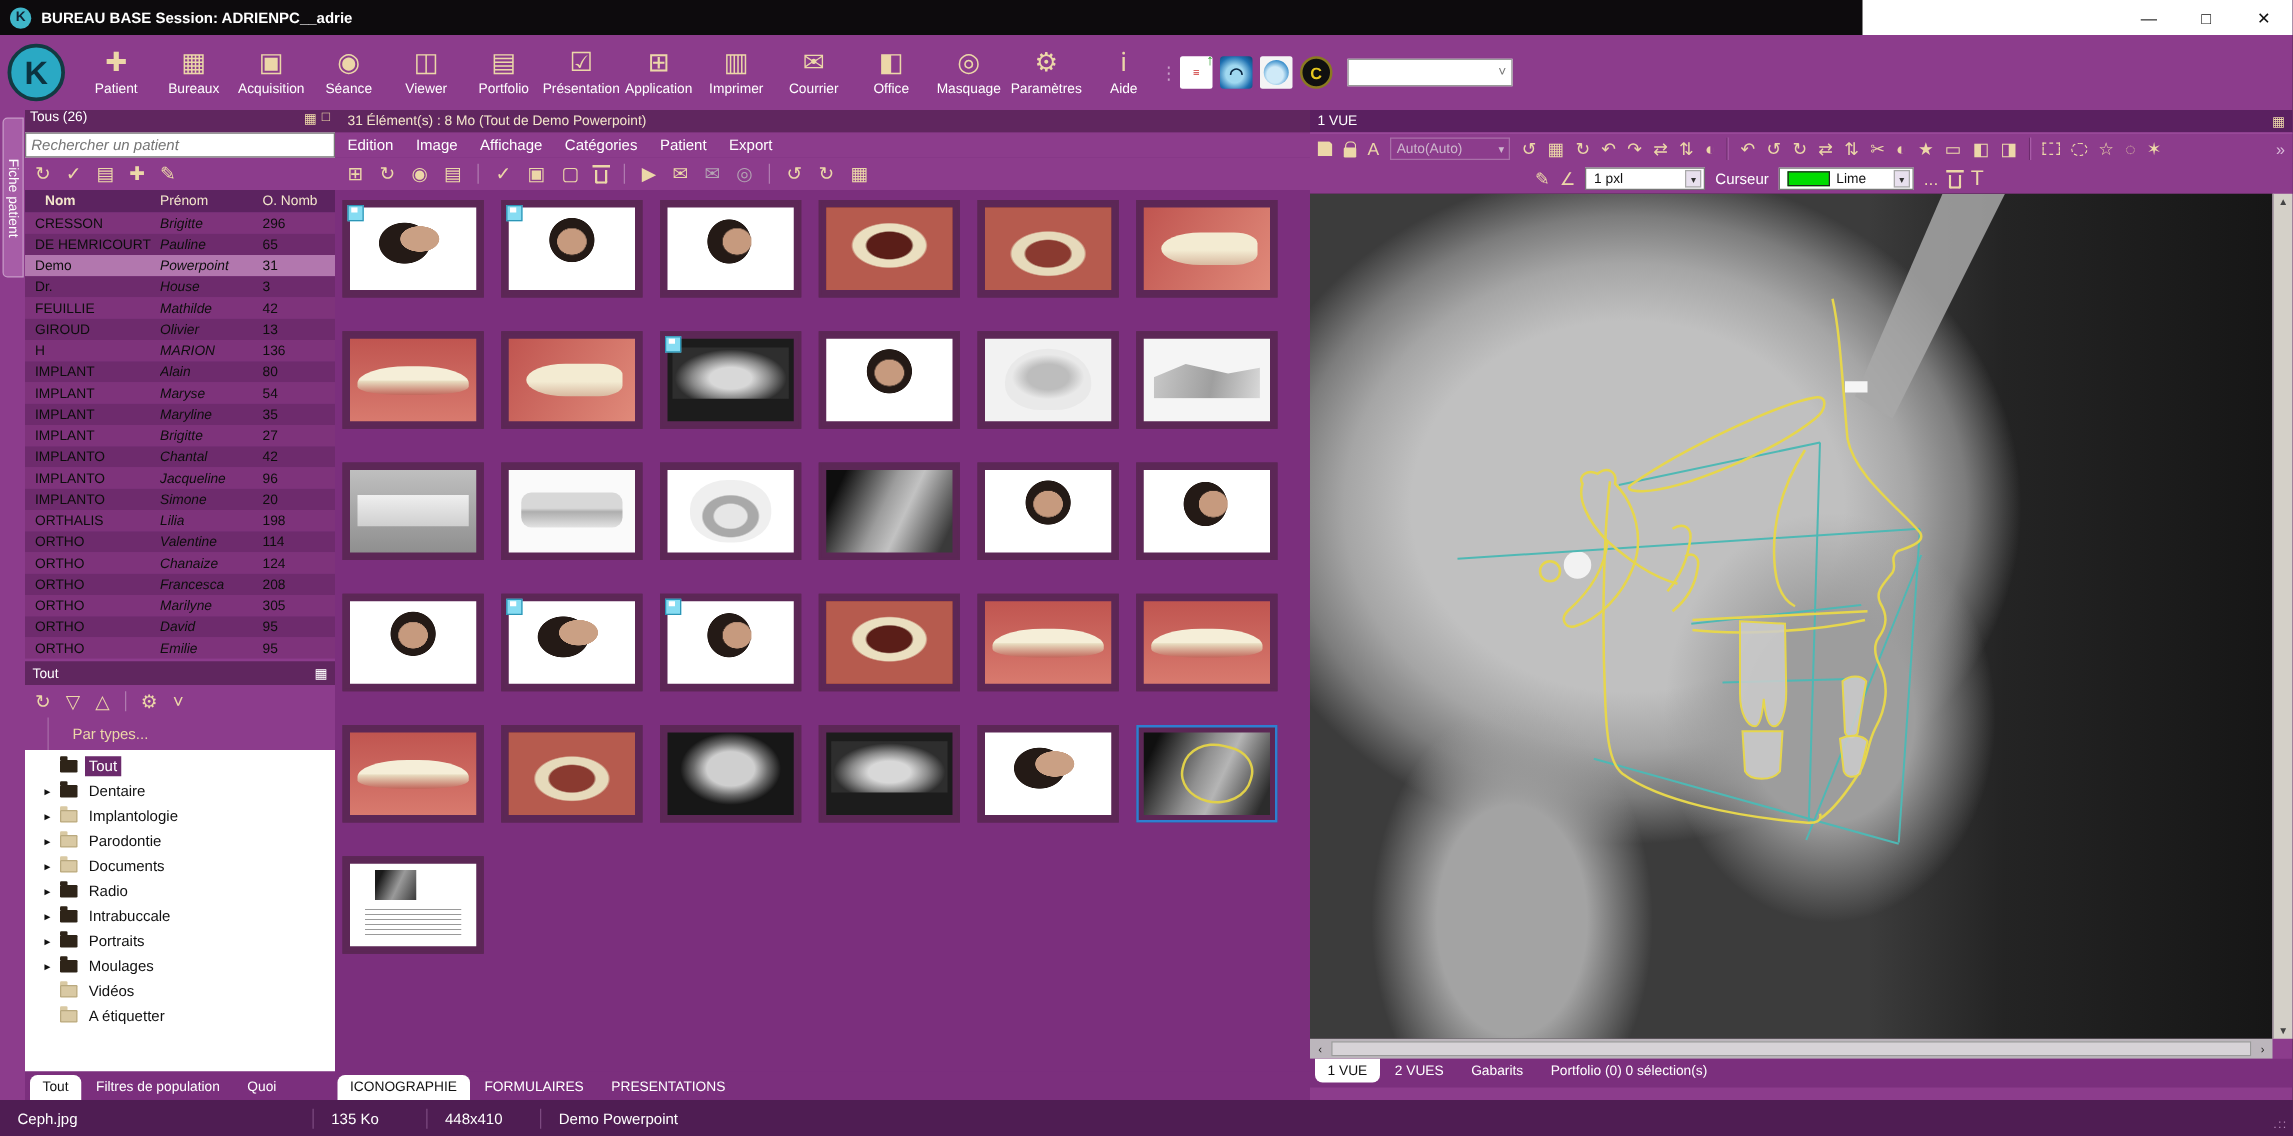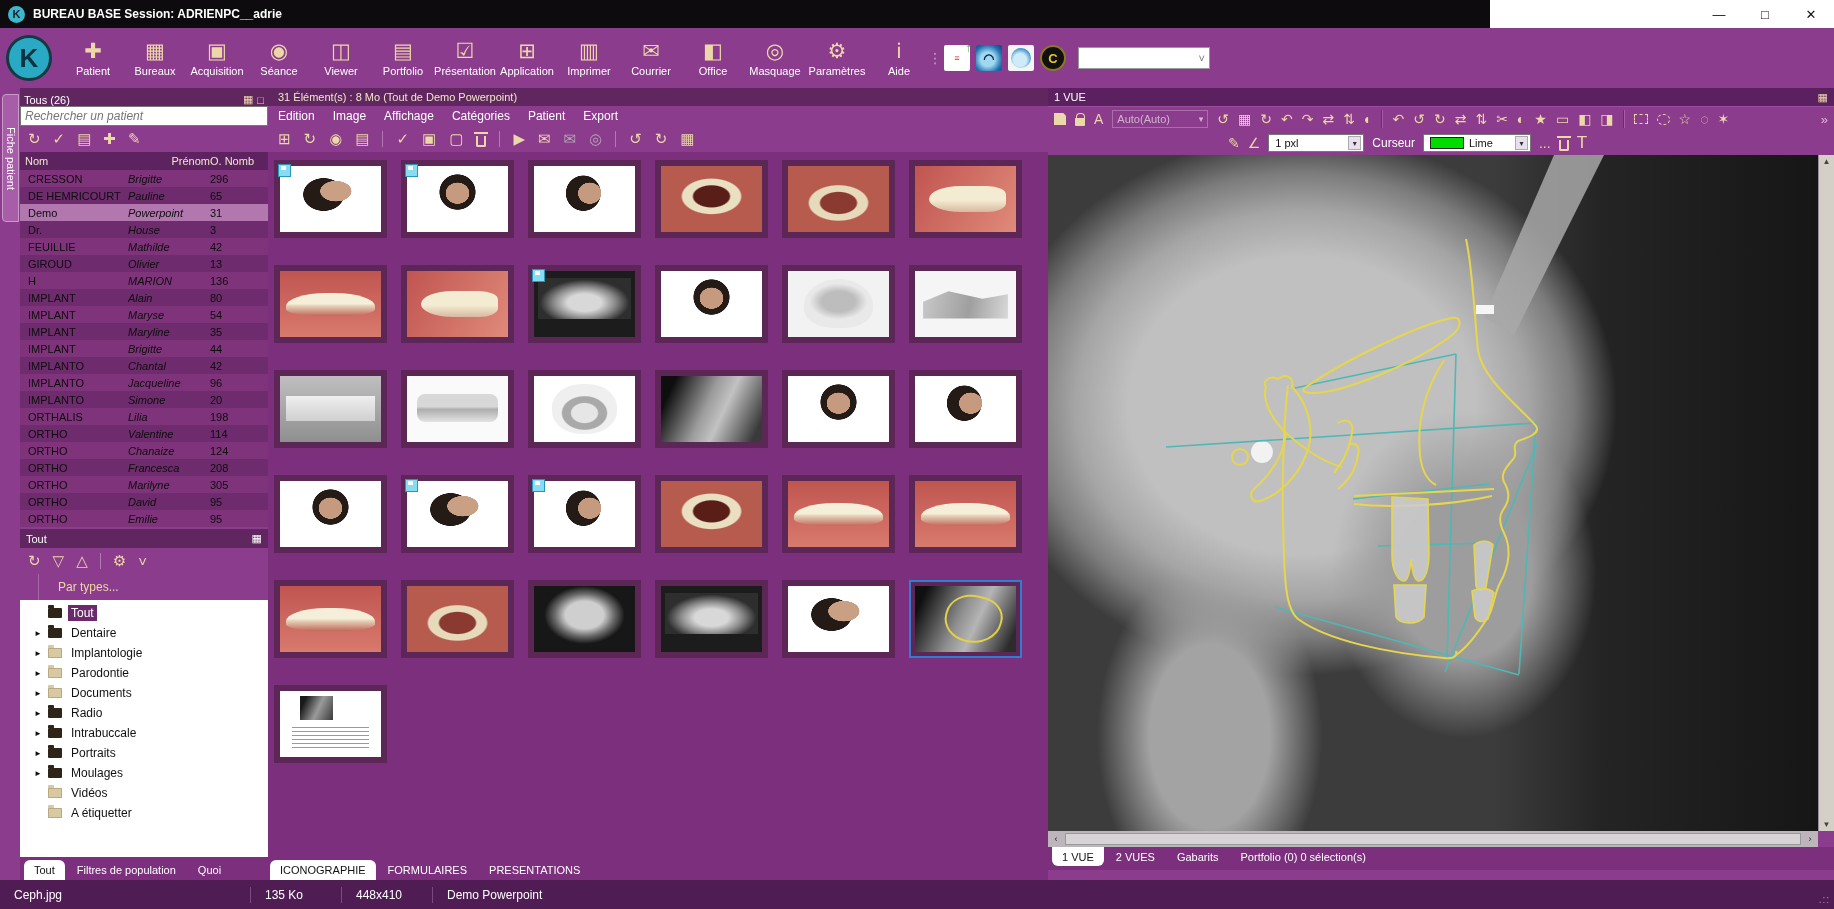--- a/index.html
+++ b/index.html
@@ -31,29 +31,29 @@
   .q-c{background:#101010;border-radius:50%;border:2px solid #8a7a20;color:#e7c81f;font-weight:bold;}
   .tb-combo{width:132px;height:22px;background:#fff;border:1px solid #999;margin-left:12px;display:flex;align-items:center;justify-content:flex-end;color:#777;font-size:11px;padding-right:4px;}
 
   
   .strip{position:absolute;left:0;top:88px;width:20px;height:792px;background:#8c3c8c;}
   .strip-tab{position:absolute;left:2px;top:6px;width:17px;height:128px;background:#a75da7;border:1px solid #c79ac7;border-radius:4px 0 0 4px;display:flex;align-items:center;justify-content:center;}
   .strip-tab span{writing-mode:vertical-rl;color:#fff;font-size:11px;}
 
   
   .left{position:absolute;left:20px;top:88px;width:248px;height:792px;background:#8c3c8c;}
-  .lp-head{height:18px;background:#60265f;color:#fff;font-size:11px;display:flex;align-items:flex-end;padding:0 4px;}
+  .lp-head{height:18px;background:#60265f;color:#fff;font-size:11px;display:flex;align-items:flex-start;padding:0 4px;}
   .lp-head .sp{flex:1;}
   .lp-head .mini{color:#ecd7a8;font-size:11px;margin-left:4px;}
   .lp-search{height:20px;background:#fff;border:1px solid #777;display:flex;align-items:center;padding:0 4px;}
   .lp-search input{border:none;outline:none;width:100%;font-style:italic;font-size:12px;color:#222;font-family:"Liberation Sans",sans-serif;background:transparent;}
   .lp-tools{height:26px;display:flex;align-items:center;gap:12px;padding:0 8px;color:#ecd7a8;font-size:15px;}
   .cols{height:18px;background:#5c2360;color:#f3e6cb;font-size:11px;display:flex;align-items:center;}
-  .cols .c1{width:108px;padding-left:5px;}
-  .cols .c2{width:82px;text-align:right;}
+  .cols .c1{width:108px;padding-left:16px;font-weight:bold;}
+  .cols .c2{width:82px;}
   .cols .c3{flex:1;}
   .plist{height:357px;overflow:hidden;}
   .prow{height:17px;display:flex;align-items:center;font-size:11px;color:#0d0d0d;}
   .prow:nth-child(odd){background:#7e337b;}
   .prow:nth-child(even){background:#6e2b6d;}
   .prow.sel{background:#b277ae;}
   .prow .c1{width:108px;padding-left:8px;overflow:hidden;white-space:nowrap;}
   .prow .c2{width:82px;overflow:hidden;white-space:nowrap;font-style:italic;}
   .prow .c3{flex:1;}
   .toutbar{height:19px;background:#60265f;color:#fff;font-size:11px;display:flex;align-items:center;padding:0 6px;margin-top:2px;}
@@ -354,21 +354,21 @@
           <span class="c3">54</span>
         </div>
         <div class="prow">
           <span class="c1">IMPLANT</span>
           <span class="c2">Maryline</span>
           <span class="c3">35</span>
         </div>
         <div class="prow">
           <span class="c1">IMPLANT</span>
           <span class="c2">Brigitte</span>
-          <span class="c3">44</span>
+          <span class="c3">27</span>
         </div>
         <div class="prow">
           <span class="c1">IMPLANTO</span>
           <span class="c2">Chantal</span>
           <span class="c3">42</span>
         </div>
         <div class="prow">
           <span class="c1">IMPLANTO</span>
           <span class="c2">Jacqueline</span>
           <span class="c3">96</span>

